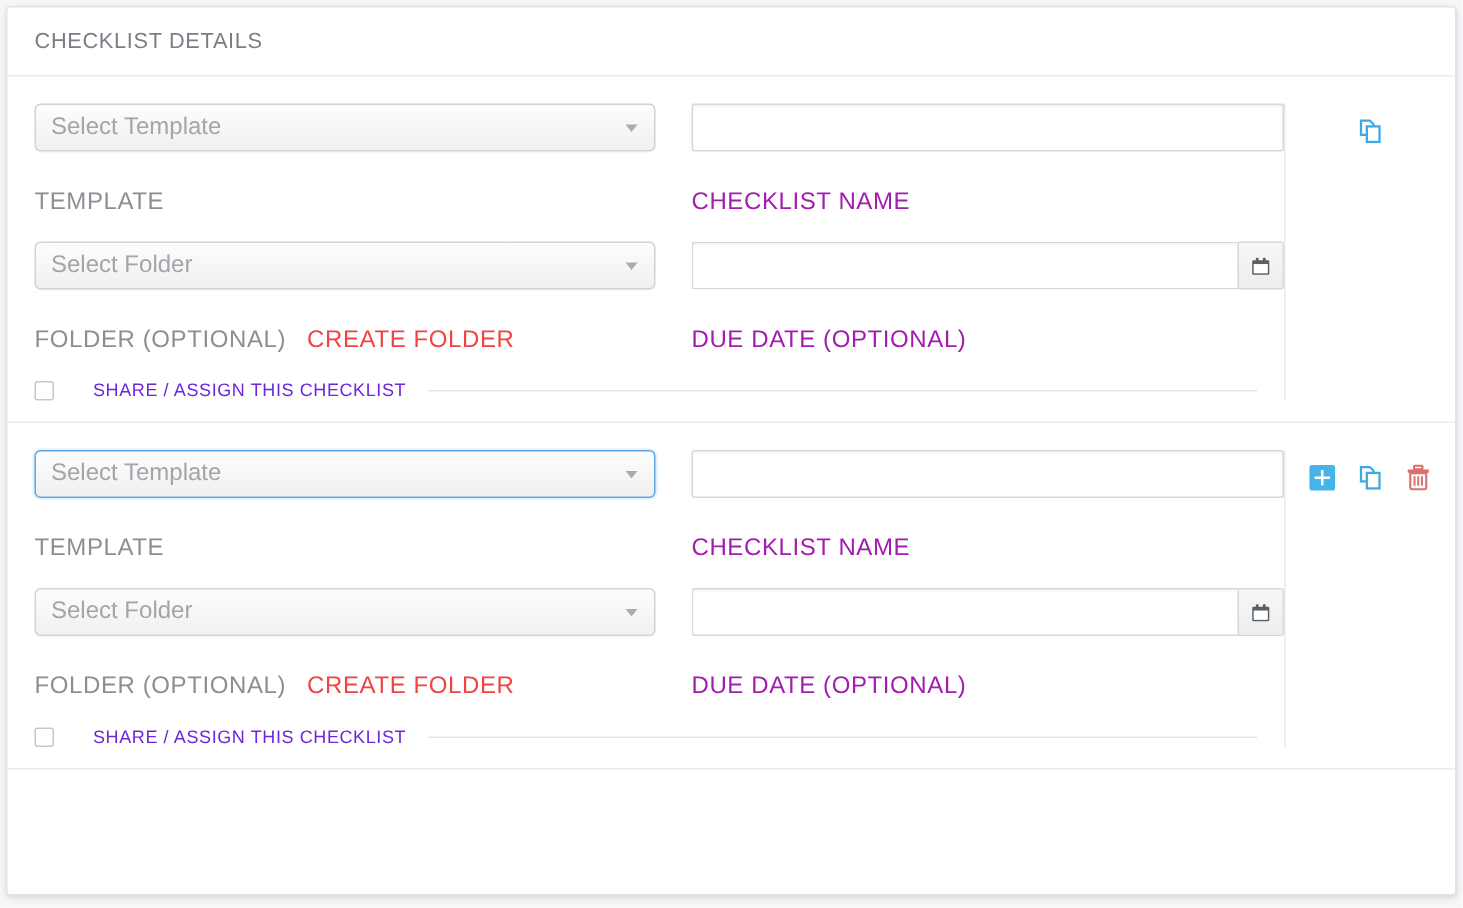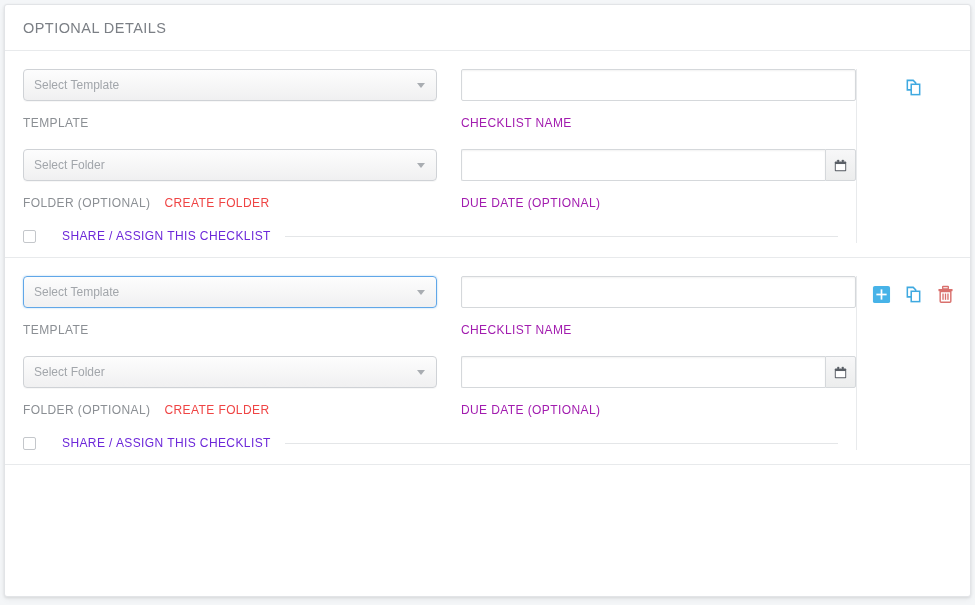--- a/index.html
+++ b/index.html
@@ -78,21 +78,21 @@
     display: flex;
     align-items: center;
     padding: 0 26px 0 10px;
     box-shadow: 0 1px 0 rgba(0,0,0,0.03);
   }
   .select-box.focused {
     border-color: #60a7e8;
     box-shadow: 0 0 2px rgba(96,167,232,0.55);
   }
   .select-text {
-    font-size: 12px;
+    font-size: 16px;
     color: #a2a6ab;
   }
   .select-arrow {
     position: absolute;
     right: 11px;
     top: 50%;
     margin-top: -2px;
     width: 0;
     height: 0;
     border-left: 4.5px solid transparent;
@@ -133,22 +133,22 @@
     border-radius: 0 2px 2px 0;
     background: linear-gradient(to bottom, #f7f7f8 0%, #eceded 100%);
     display: flex;
     align-items: center;
     justify-content: center;
     cursor: pointer;
   }
 
   
   .caption {
-    margin-top: 14px;
-    font-size: 12px;
+    margin-top: 26px;
+    font-size: 16px;
     letter-spacing: 0.4px;
     color: #8b8f94;
     height: 15px;
     display: flex;
     align-items: center;
   }
   .caption.light { color: #a21caf; }
   .caption-link {
     color: #ef4444;
     margin-left: 14px;
@@ -229,21 +229,21 @@
     padding: 0 24px;
     cursor: pointer;
   }
 </style>
 </head>
 <body>
 
 <div class="card">
 
   <div class="card-header">
-    <span class="card-header-title">OPTIONAL DETAILS</span>
+    <span class="card-header-title">CHECKLIST DETAILS</span>
   </div>
 
   <div class="checklist-row">
     <div class="row-inner">
       <div class="fields-area">
 
         <div class="field-line">
           <div class="field-col-left">
             <div class="select-box">
               <span class="select-text">Select Template</span>

